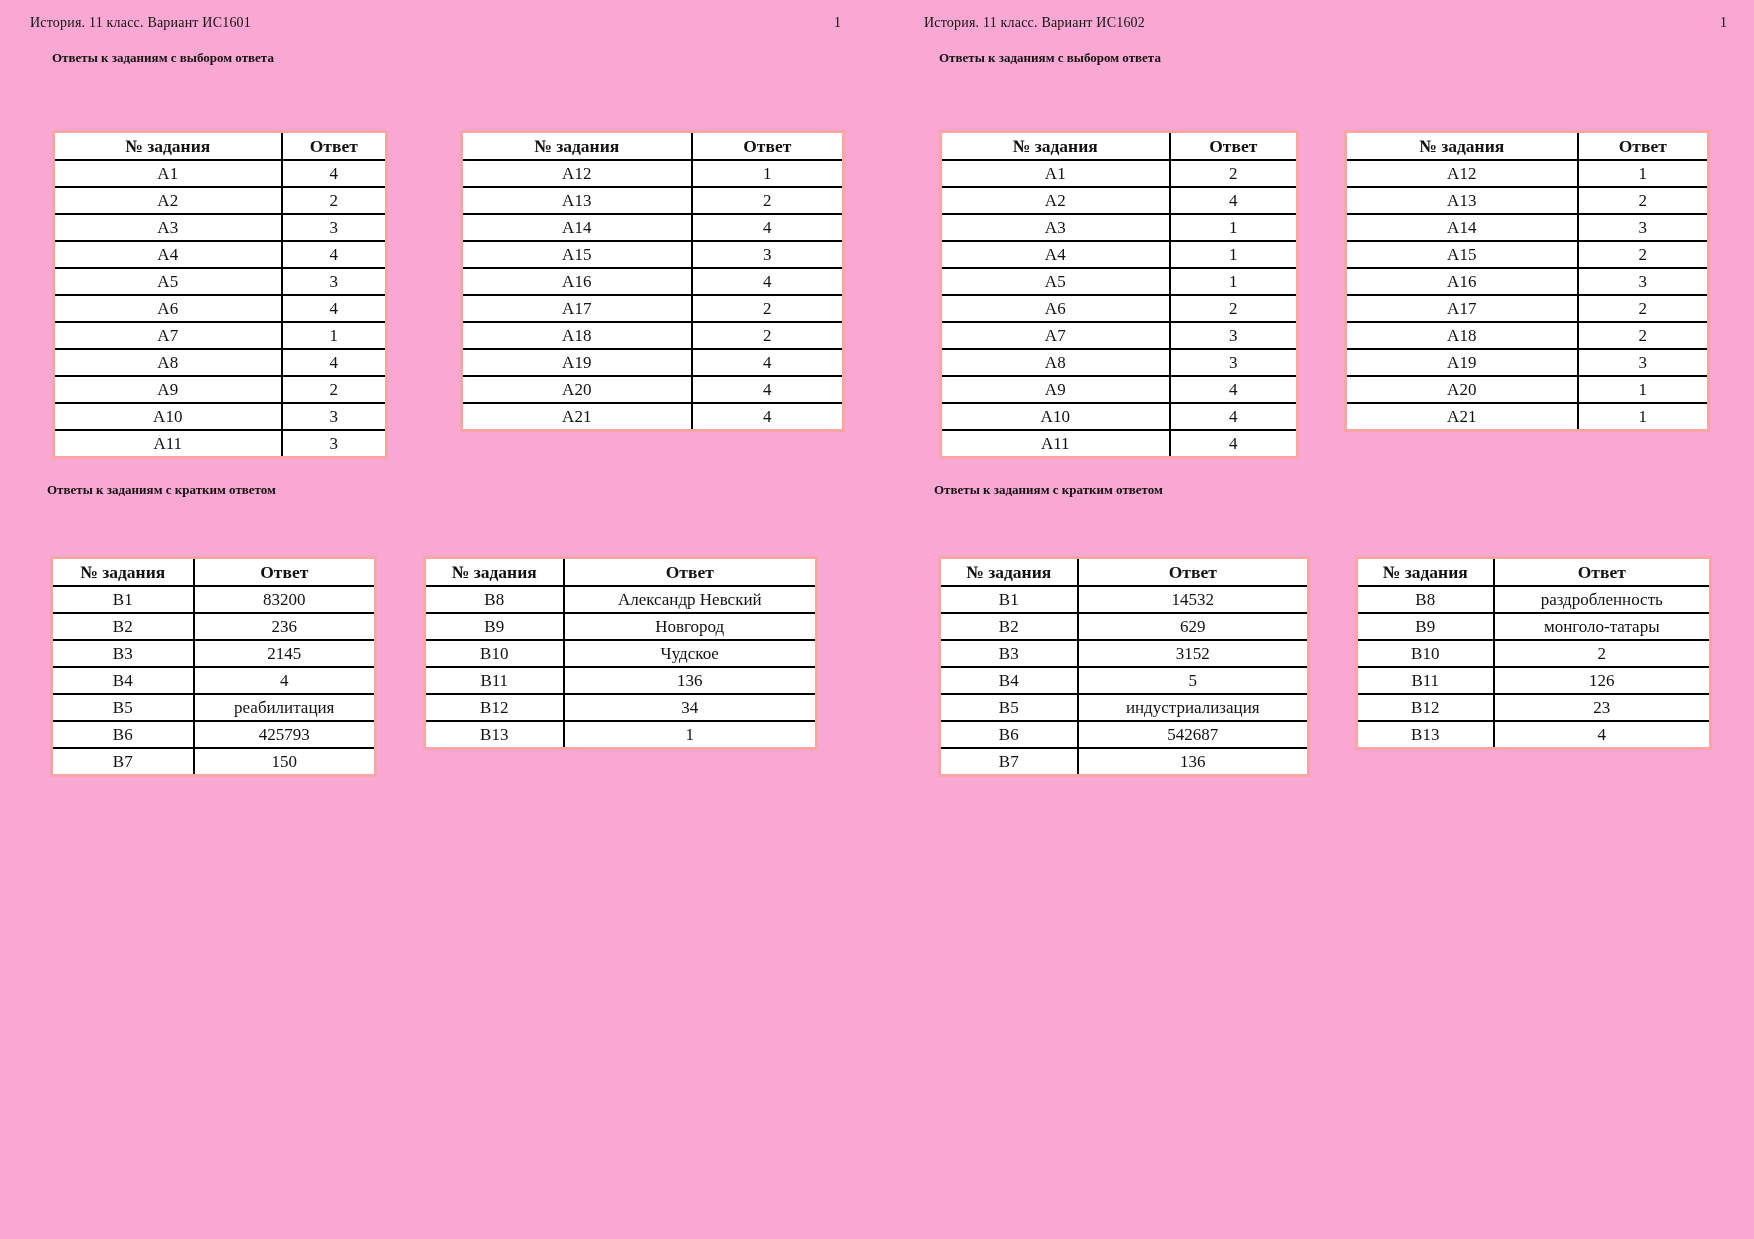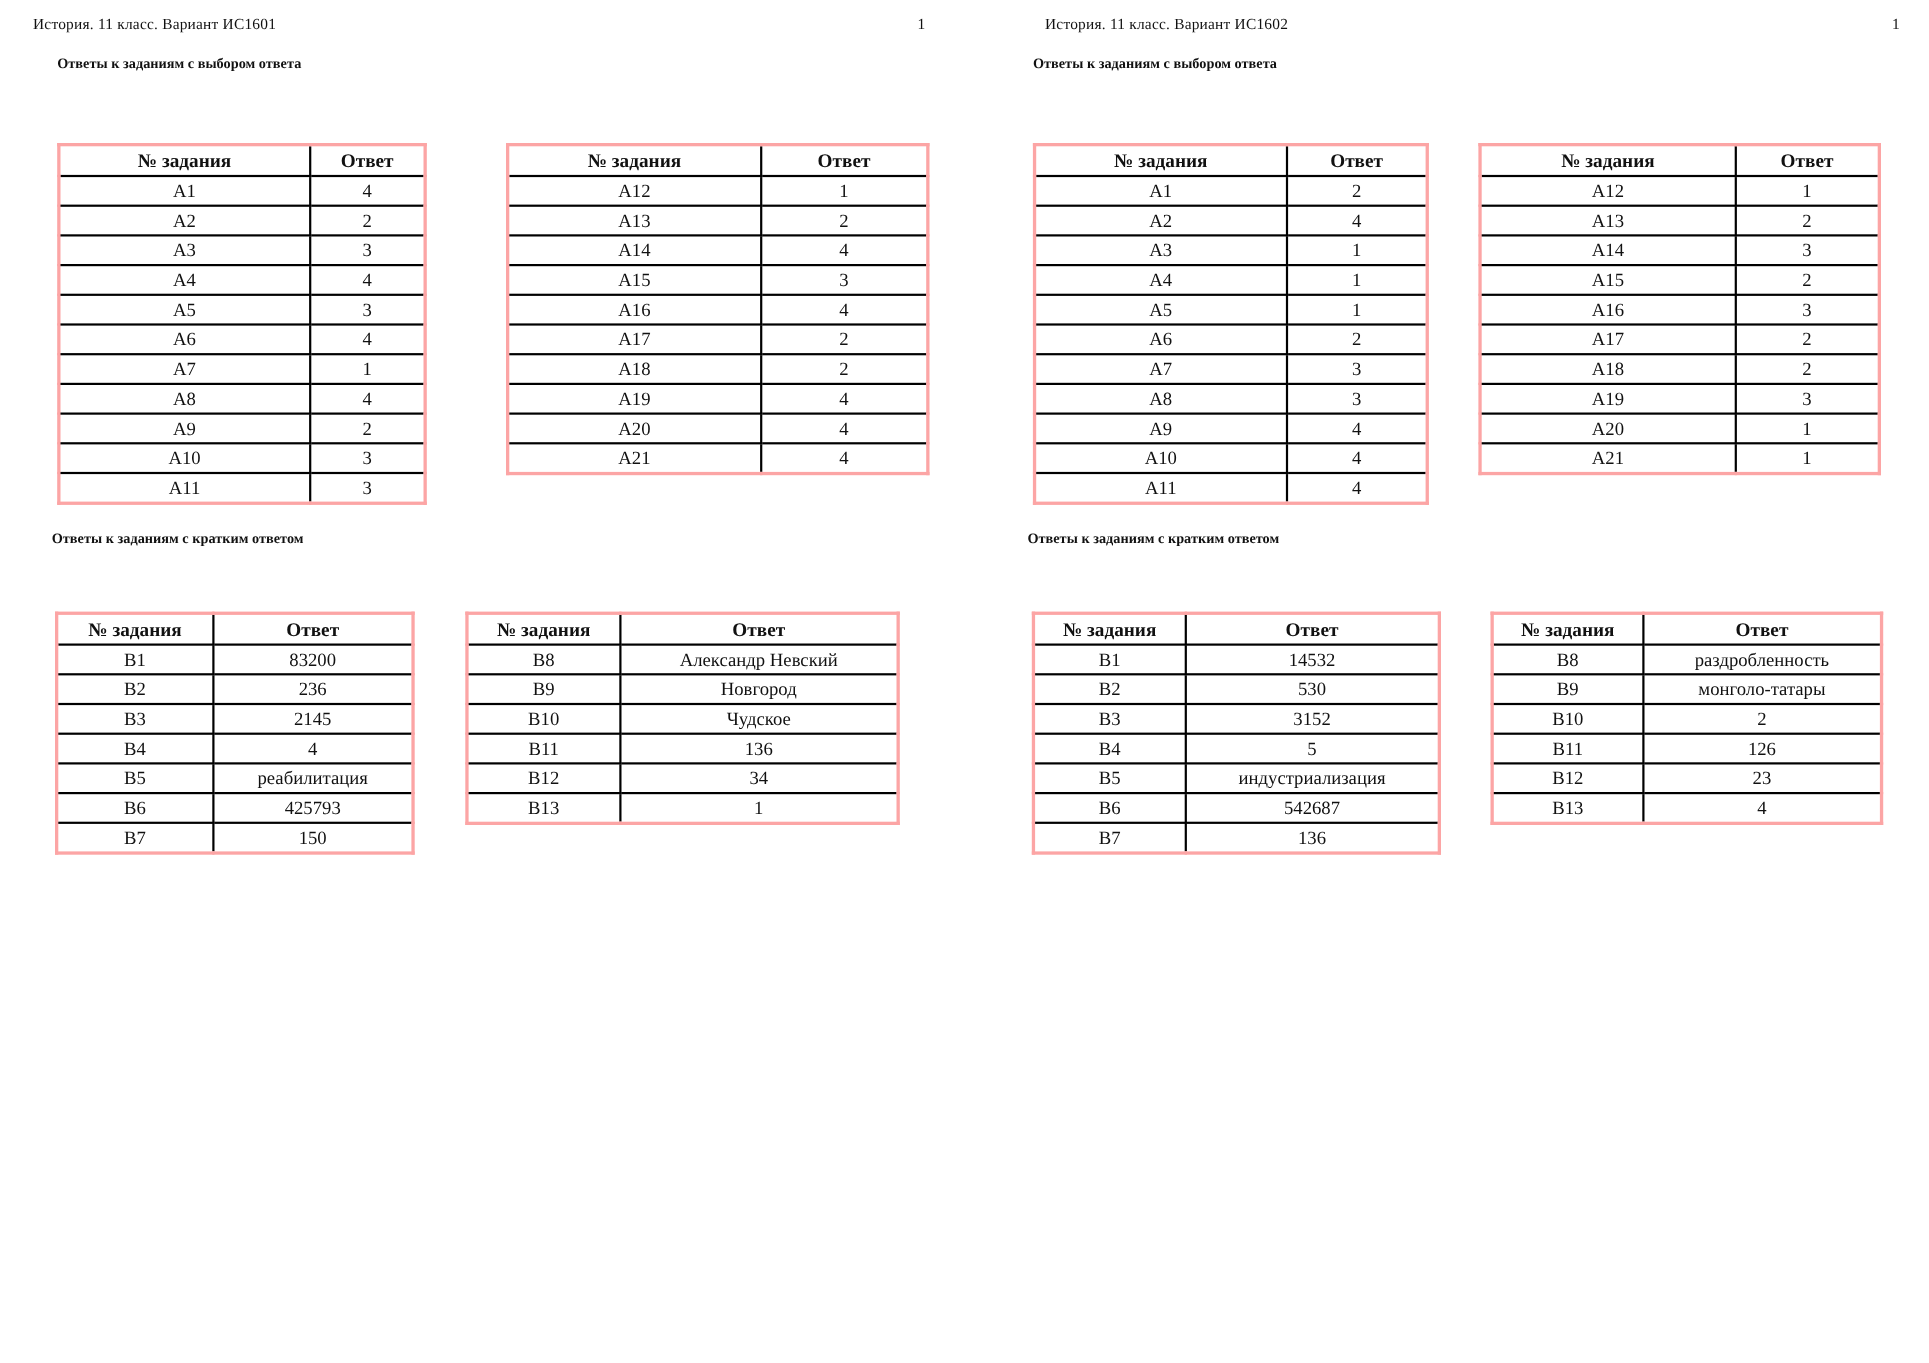--- a/index.html
+++ b/index.html
@@ -1,19 +1,19 @@
 <!DOCTYPE html>
 <html><head>
 <meta charset="utf-8">
 <style>
   html,body{margin:0;padding:0;background:#e8e8e8;}
   #canvas{
     position:relative;
     width:1754px;height:1239px;
-    background:#ffffff;
+    background:#f9a8d4;
     font-family:"Liberation Serif","DejaVu Serif",serif;
     color:#111;
     overflow:hidden;
   }
   .page-header{
     position:absolute;
     font-size:14px;
     letter-spacing:.2px;
     white-space:nowrap;
   }
@@ -251,21 +251,21 @@
           <td>В12</td>
           <td>34</td>
         </tr>
         <tr>
           <td>В13</td>
           <td>1</td>
         </tr>
       </tbody>
   </table>
 
-  <div class="page-header" style="left:950px;top:15px;">История. 11 класс. Вариант ИС1602</div>
+  <div class="page-header" style="left:924px;top:15px;">История. 11 класс. Вариант ИС1602</div>
   <div class="page-header" style="left:1720px;top:15px;">1</div>
 
   <div class="section-title" style="left:939px;top:50px;width:771px;">Ответы к заданиям с выбором ответа</div>
 
   <table class="ans-table" style="left:939px;top:130px;width:360px;">
     <colgroup>
         <col style="width:229px">
         <col>
       </colgroup>
     <thead>
@@ -390,21 +390,21 @@
       <th>Ответ</th>
     </tr>
       </thead>
     <tbody>
         <tr>
           <td>В1</td>
           <td>14532</td>
         </tr>
         <tr>
           <td>В2</td>
-          <td>530</td>
+          <td>629</td>
         </tr>
         <tr>
           <td>В3</td>
           <td>3152</td>
         </tr>
         <tr>
           <td>В4</td>
           <td>5</td>
         </tr>
         <tr>

